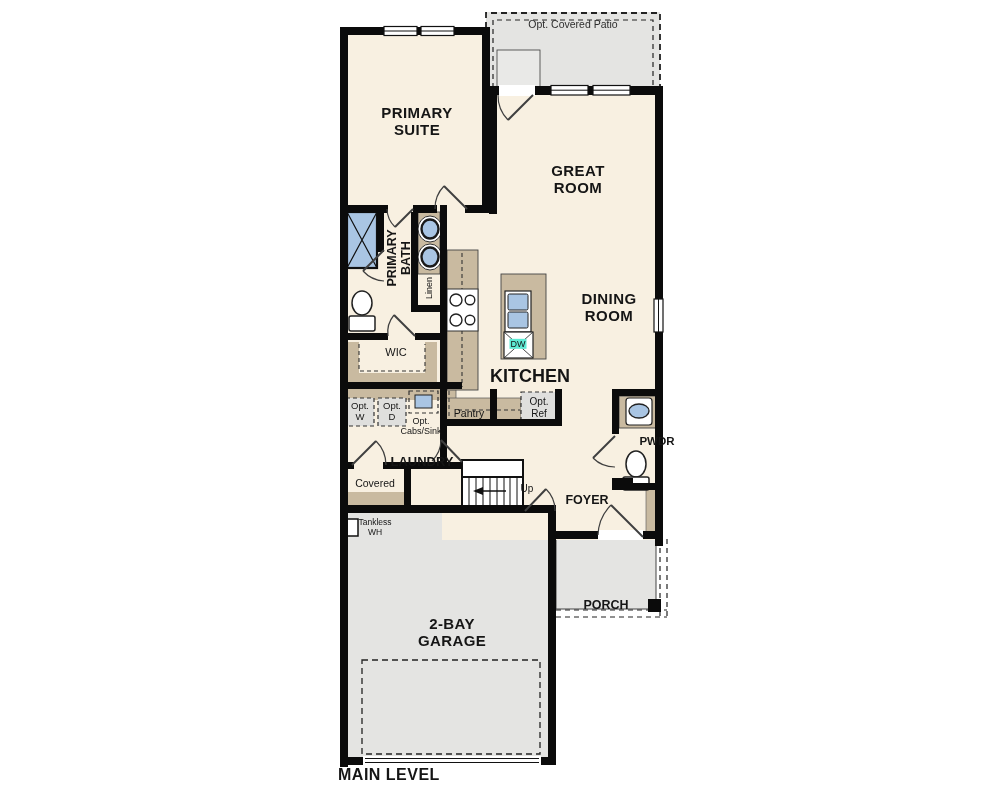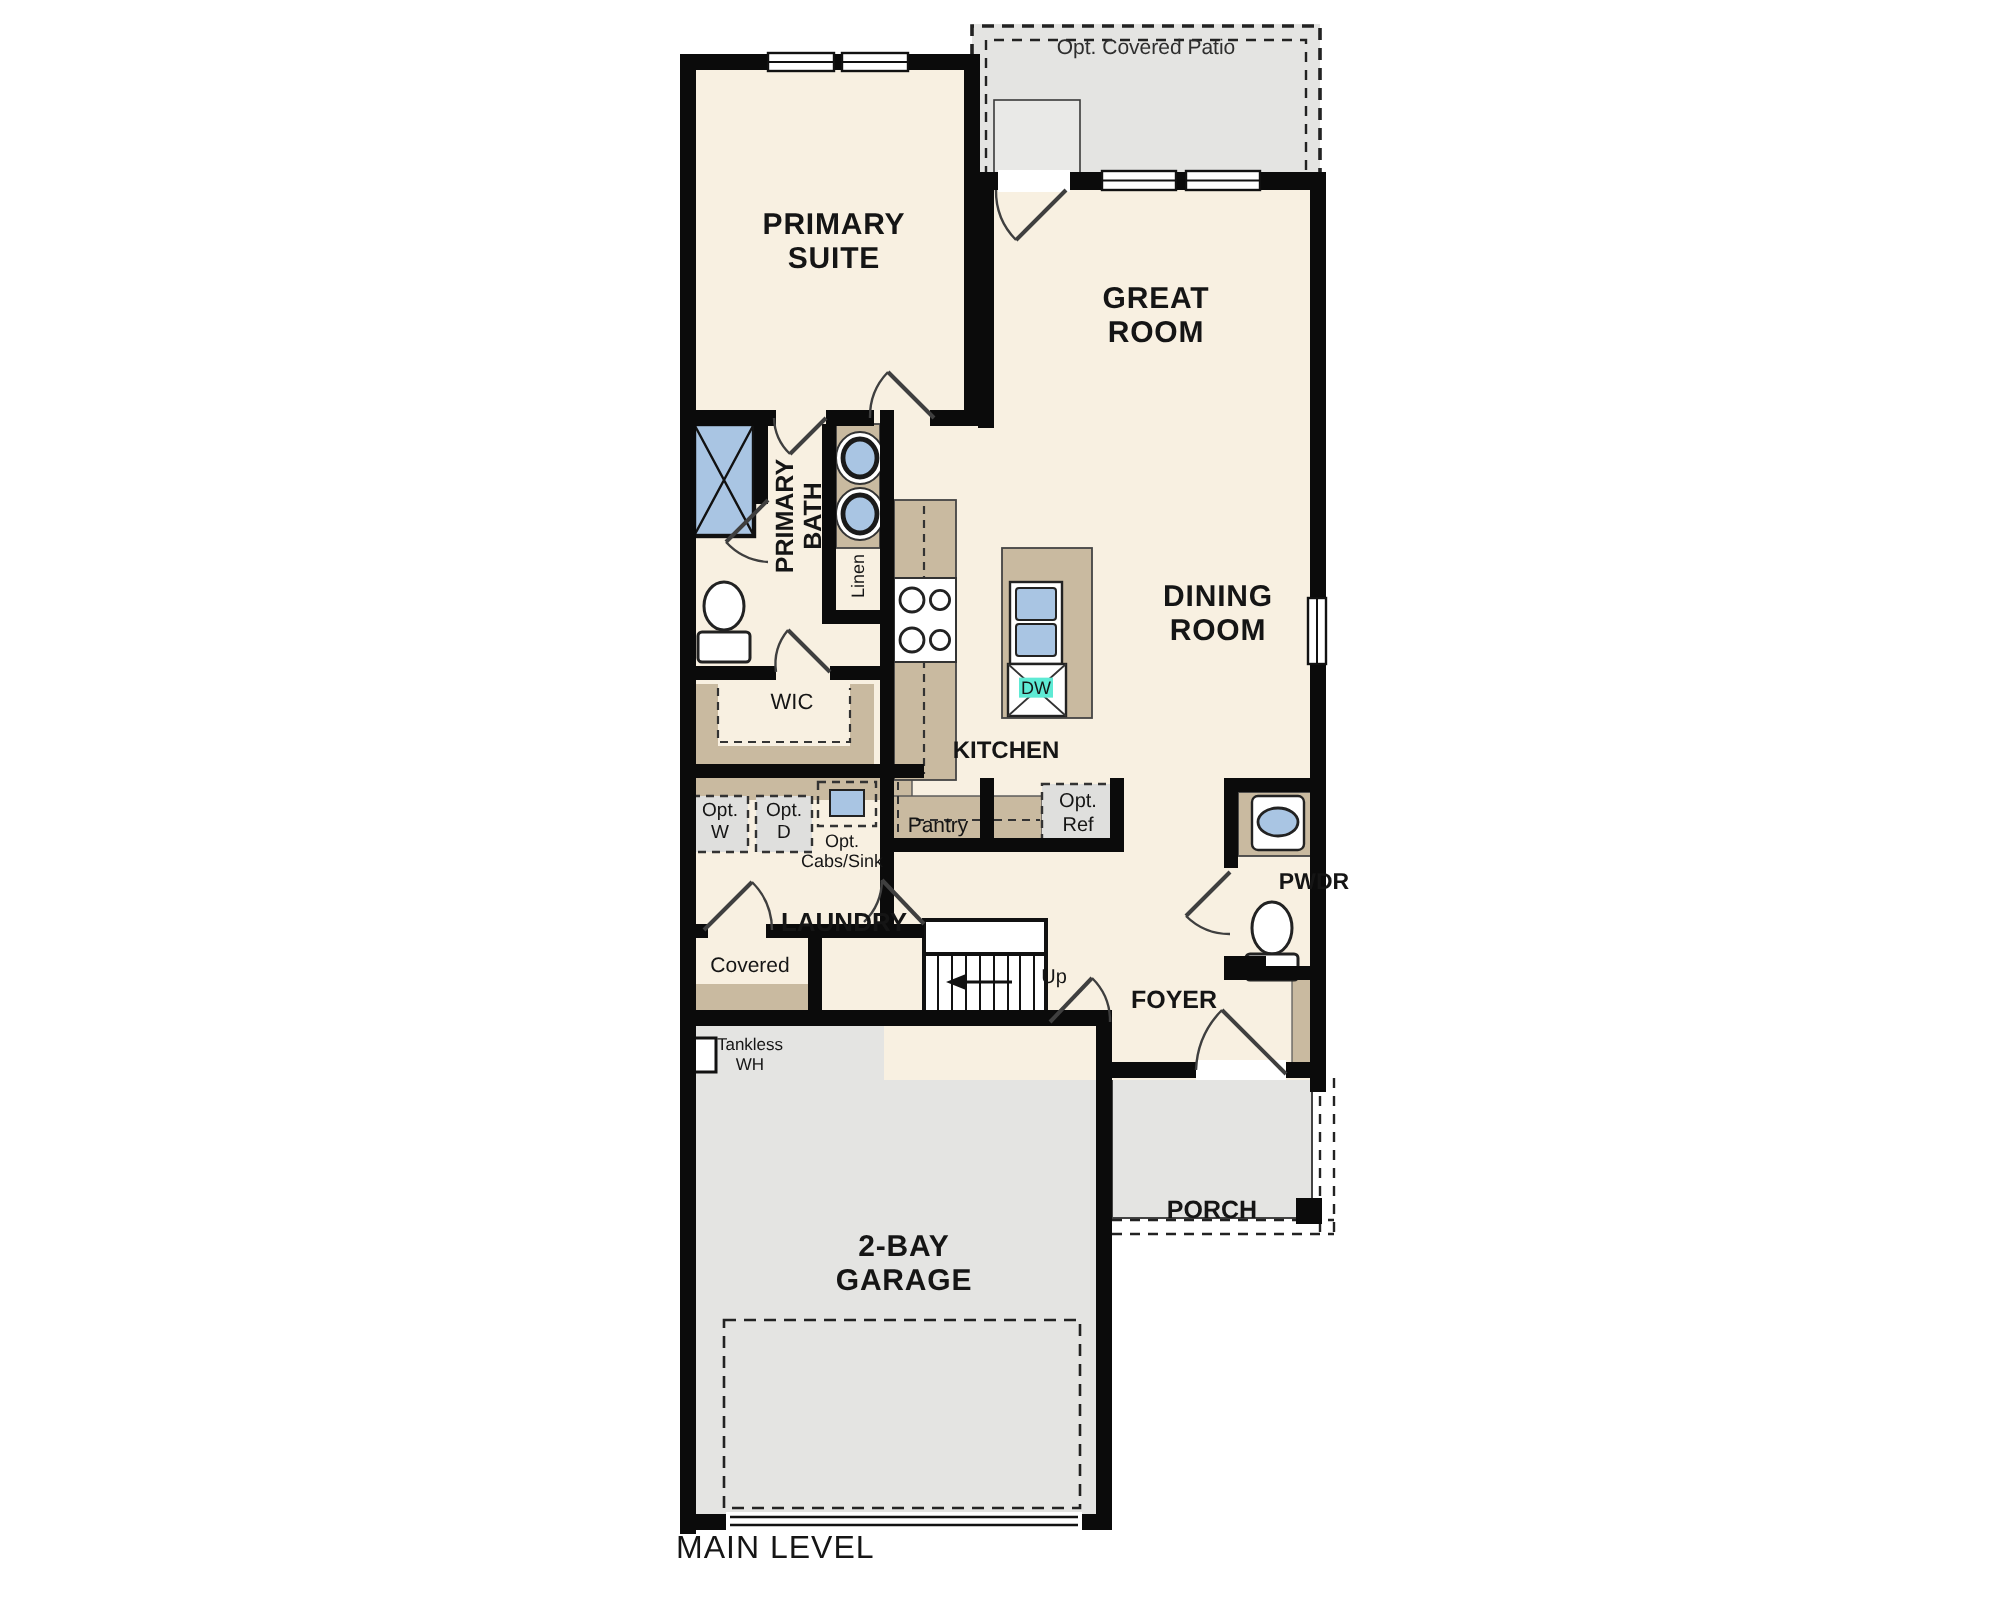--- a/index.html
+++ b/index.html
@@ -9,42 +9,42 @@
   html,body{margin:0;padding:0;background:#fff;}
   #plan{position:relative;width:1000px;height:800px;background:#fff;
         font-family:"Liberation Sans",sans-serif;overflow:hidden;padding-left:30px;}
   #plan svg{position:absolute;left:0;top:0;}
   .lbl{position:absolute;transform:translate(-50%,-50%);text-align:center;
        white-space:pre-line;line-height:1.15;color:#151515;}
   .b{font-weight:bold;}
   .r{transform:translate(-50%,-50%) rotate(-90deg);}
   .l-patio{left:573px;top:24px;font-size:10.5px;color:#2e2e2e;}
   .l-suite{left:417px;top:121px;font-size:15px;letter-spacing:.4px;}
-  .l-great{left:578px;top:158px;font-size:15px;letter-spacing:.4px;}
+  .l-great{left:578px;top:179px;font-size:15px;letter-spacing:.4px;}
   .l-dining{left:609px;top:307px;font-size:15px;letter-spacing:.4px;}
   .l-bath{left:400px;top:258px;font-size:12.5px;line-height:1.1;}
   .l-linen{left:429px;top:288px;font-size:9px;}
   .l-wic{left:396px;top:352px;font-size:11px;}
-  .l-kitchen{left:503px;top:376px;font-size:12px;}
+  .l-kitchen{left:530px;top:376px;font-size:18px;}
   .l-dw{left:518px;top:344px;font-size:9px;background:#5eead4;padding:0 1px;}
   .l-pantry{left:469px;top:413px;font-size:10.5px;}
   .l-optref{left:539px;top:407px;font-size:10px;}
   .l-optw{left:360px;top:412px;font-size:9.5px;}
   .l-optd{left:392px;top:412px;font-size:9.5px;}
   .l-optcabs{left:421px;top:426px;font-size:9px;}
   .l-laundry{left:398px;top:462px;font-size:13px;margin-left:24px;}
   .l-storage{left:375px;top:483px;font-size:10.5px;}
   .l-tankless{left:375px;top:528px;font-size:8.5px;}
   .l-up{left:527px;top:489px;font-size:10px;}
   .l-foyer{left:587px;top:500px;font-size:12.5px;}
   .l-pwdr{left:637px;top:442px;font-size:11.5px;margin-left:20px;}
   .l-porch{left:606px;top:605px;font-size:12.5px;}
   .l-garage{left:452px;top:632px;font-size:15px;letter-spacing:.4px;}
   .l-mainlevel{left:338px;top:775px;transform:translate(0,-50%);
-               font-size:16px;font-weight:normal;letter-spacing:.5px;}
+               font-size:16px;font-weight:bold;letter-spacing:.5px;}
 </style>
 </head>
 <body>
 
 <div id="plan">
 <svg width="1000" height="800" viewBox="0 0 1000 800">
 
   <g>
     <rect x="486" y="12" width="174" height="76" style="fill:var(--c-concrete)"></rect>
     <rect x="497" y="50" width="43" height="38" fill="#e9e9e7" stroke="#3a3a3a" stroke-width="0.8"></rect>

